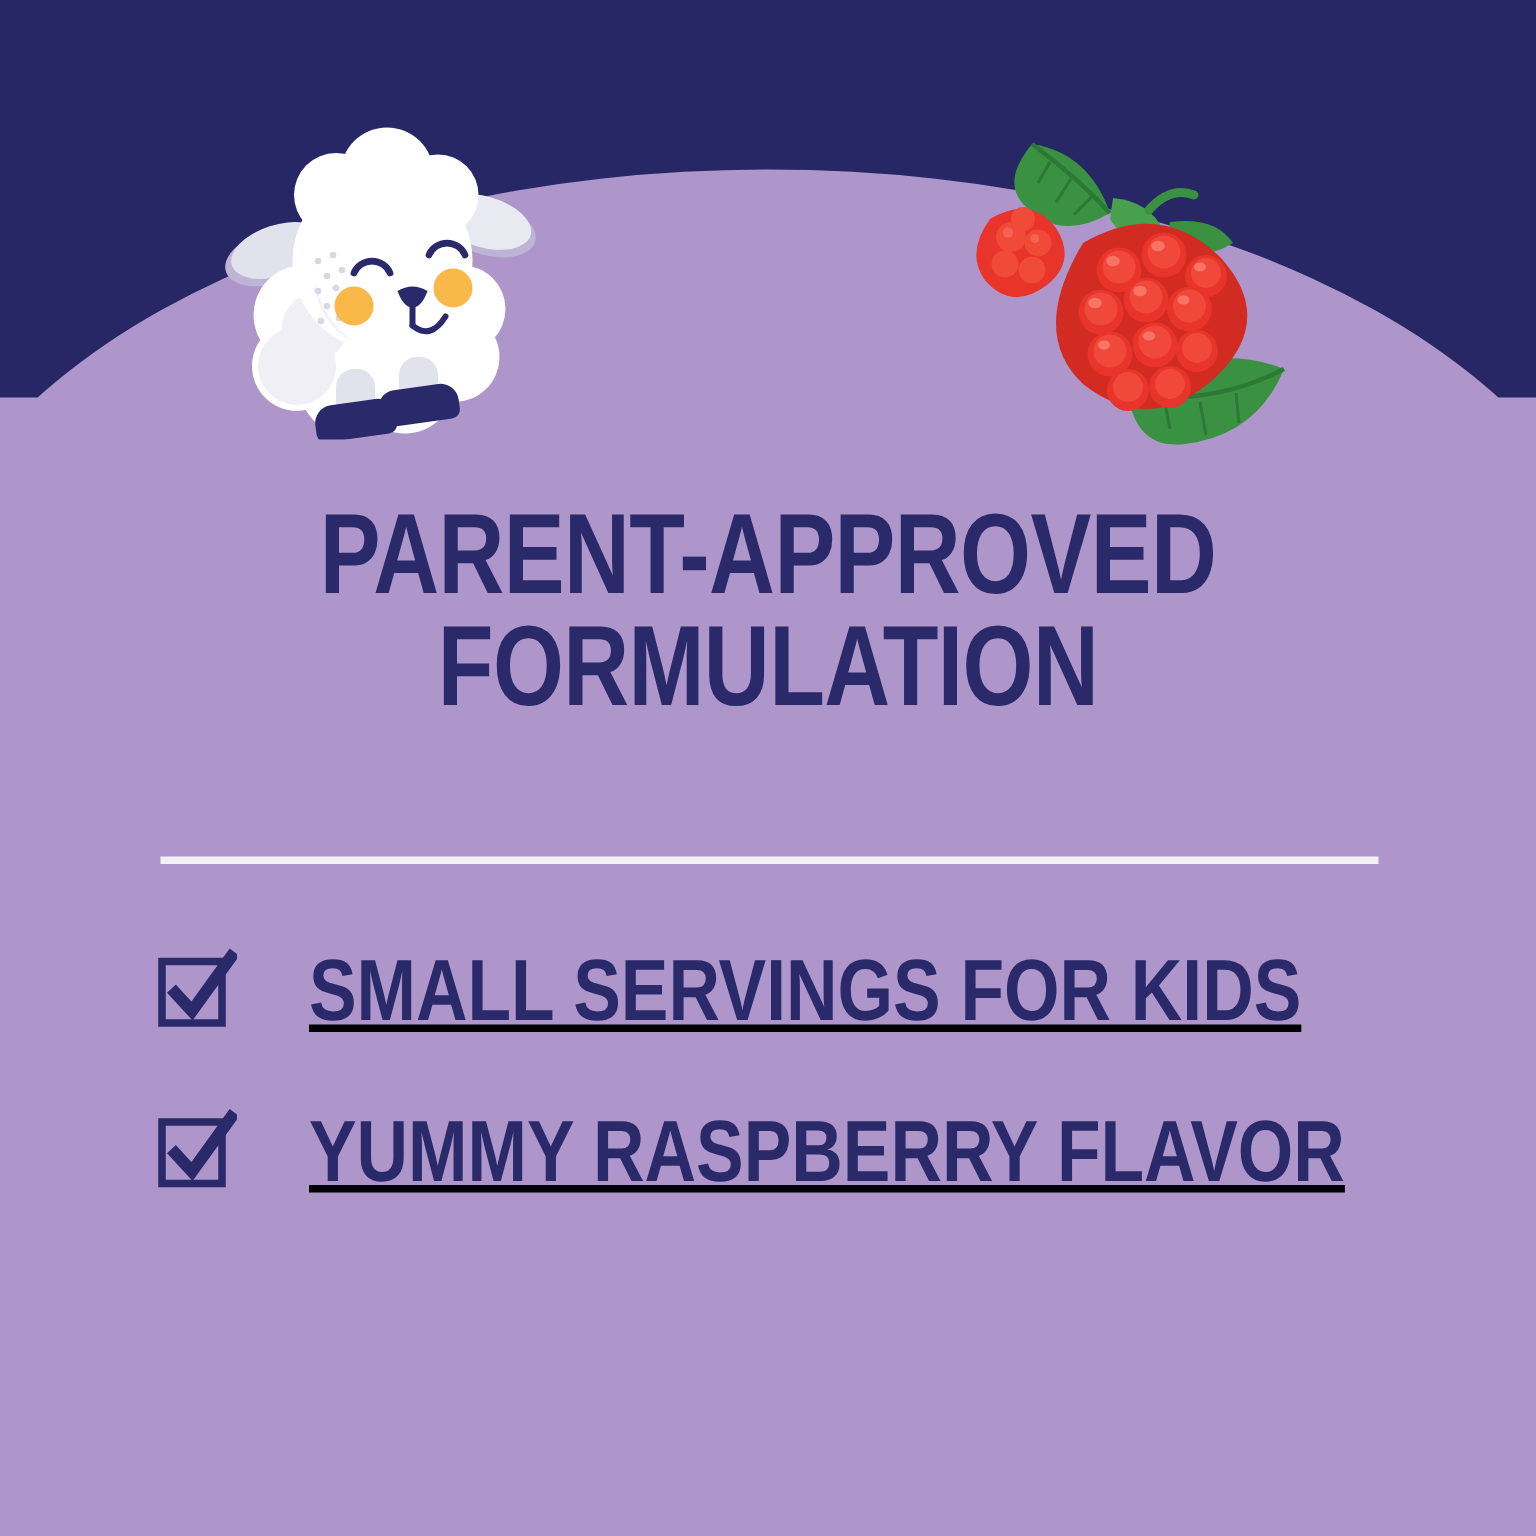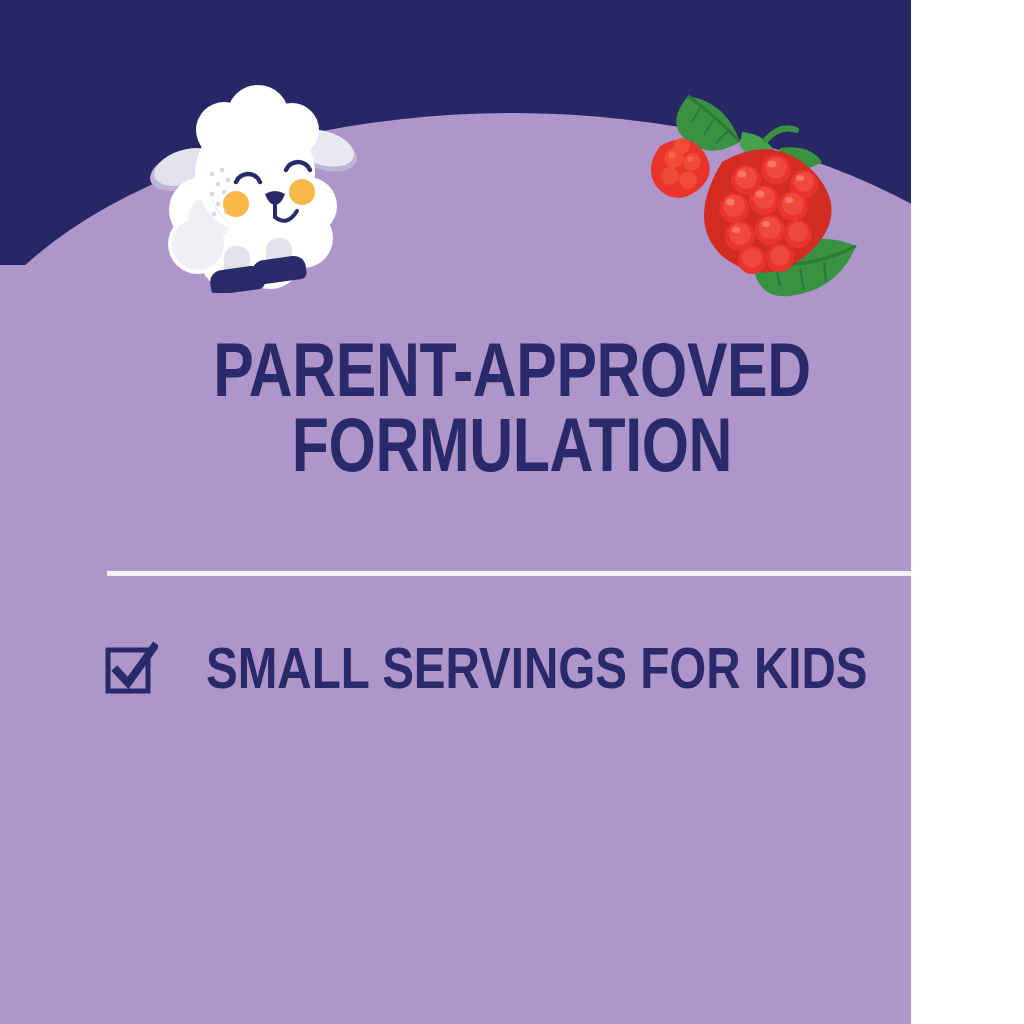--- a/index.html
+++ b/index.html
@@ -3,21 +3,21 @@
 <meta charset="utf-8">
 <style>
   * { margin:0; padding:0; box-sizing:border-box; }
   html, body {
     width:1024px; height:1024px;
     font-family:"Liberation Sans", sans-serif;
     overflow:hidden;
   }
   #poster {
     position:relative;
-    width:911px; height:1024px;
+    width:1024px; height:1024px;
     background:#262764;
     overflow:hidden;
   }
   
   .hill-base {
     position:absolute;
     left:0; top:265px;
     width:1024px; height:759px;
     background:#ae96cb;
   }
@@ -61,23 +61,24 @@
     width:812px; height:5px;
     background:#f3f0f7;
   }
   .checklist {
     position:absolute;
     left:104px; top:632px;
     width:880px;
   }
   .check-row {
     display:flex;
-    align-items:center;
+    align-items:flex-start;
     height:72px;
     margin-bottom:35px;
+    text-decoration:underline;
   }
   .check-row:last-child { margin-bottom:0; }
   .check-icon {
     width:54px; height:54px;
     flex:0 0 54px;
     margin-right:48px;
   }
   .check-label {
     color:#2a2a6b;
     font-family:"Liberation Sans Narrow","Liberation Sans", sans-serif;
@@ -262,16 +263,23 @@
   <ul class="checklist" style="list-style:none;">
 
     <li class="check-row">
       <svg class="check-icon" viewBox="0 0 54 54">
         <rect x="4" y="9" width="40" height="41" fill="none" stroke="#2a2a6b" stroke-width="5"></rect>
         <path d="M13 30 l11 12 l26 -36" fill="none" stroke="#2a2a6b" stroke-width="8" stroke-linecap="square" stroke-linejoin="miter"></path>
       </svg>
       <span class="check-label">SMALL SERVINGS FOR KIDS</span>
     </li>
 
+    <li class="check-row">
+      <svg class="check-icon" viewBox="0 0 54 54">
+        <rect x="4" y="9" width="40" height="41" fill="none" stroke="#2a2a6b" stroke-width="5"></rect>
+        <path d="M13 30 l11 12 l26 -36" fill="none" stroke="#2a2a6b" stroke-width="8" stroke-linecap="square" stroke-linejoin="miter"></path>
+      </svg>
+      <span class="check-label">YUMMY RASPBERRY FLAVOR</span>
+    </li>
 
 
   </ul>
 </div>
 
 </body></html>

